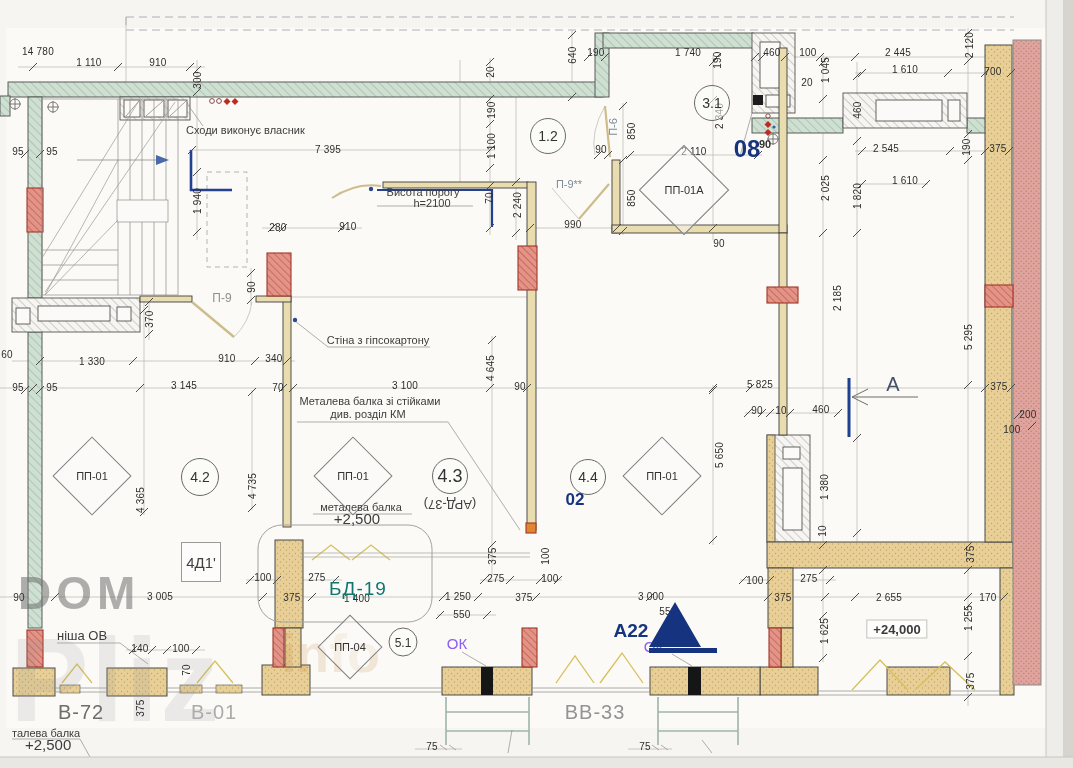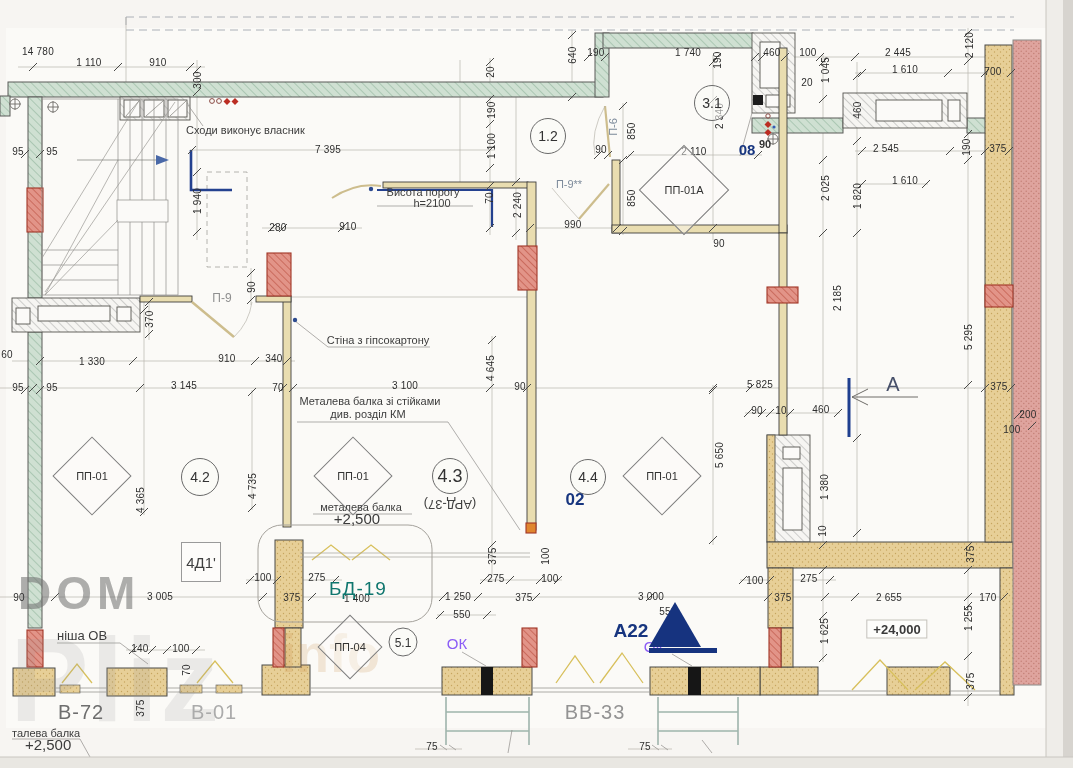--- a/index.html
+++ b/index.html
@@ -28,21 +28,21 @@
   .panel{position:absolute;transform:translate(-50%,-50%) rotate(45deg);border:1px solid #7d7d7d;background:rgba(252,251,248,.45);}
   .panel span{position:absolute;left:50%;top:50%;transform:translate(-50%,-50%) rotate(-45deg);font-size:11px;color:#333;white-space:nowrap;}
   #d41box{position:absolute;left:181px;top:542px;width:38px;height:38px;border:1px solid #9a9a9a;background:#fdfcfa;
           display:flex;align-items:center;justify-content:center;font-size:15px;color:#3f3f3f;z-index:2;}
   #lvl24{position:absolute;left:897px;top:629px;transform:translate(-50%,-50%);padding:1px 6px;border:1px solid #c4c1ba;
          background:#fdfdfb;font-size:13px;font-weight:600;color:#3a3a3a;z-index:2;}
   #ntri{position:absolute;left:649px;top:602px;width:0;height:0;z-index:3;
         border-left:26px solid transparent;border-right:26px solid transparent;border-bottom:45px solid #16337f;}
   #ntribar{position:absolute;left:649px;top:648px;width:68px;height:5px;background:#16337f;z-index:3;}
   #a22{z-index:4;font-size:19px;}
-  #m08{font-size:15px;} #m08s{font-size:11px;color:#333;font-weight:bold;}
+  #m08{font-size:24px;} #m08s{font-size:11px;color:#333;font-weight:bold;}
   #m02{font-size:17px;}
   #secA{font-size:20px;color:#47506a;}
   #v72{color:#6e6e6e;} #v01{color:#ababab;} #vv33{color:#939393;}
   .ok{font-size:15px;color:#8b5cf6;z-index:2;}
 </style>
 </head>
 <body>
 
 <div id="stage">
 

